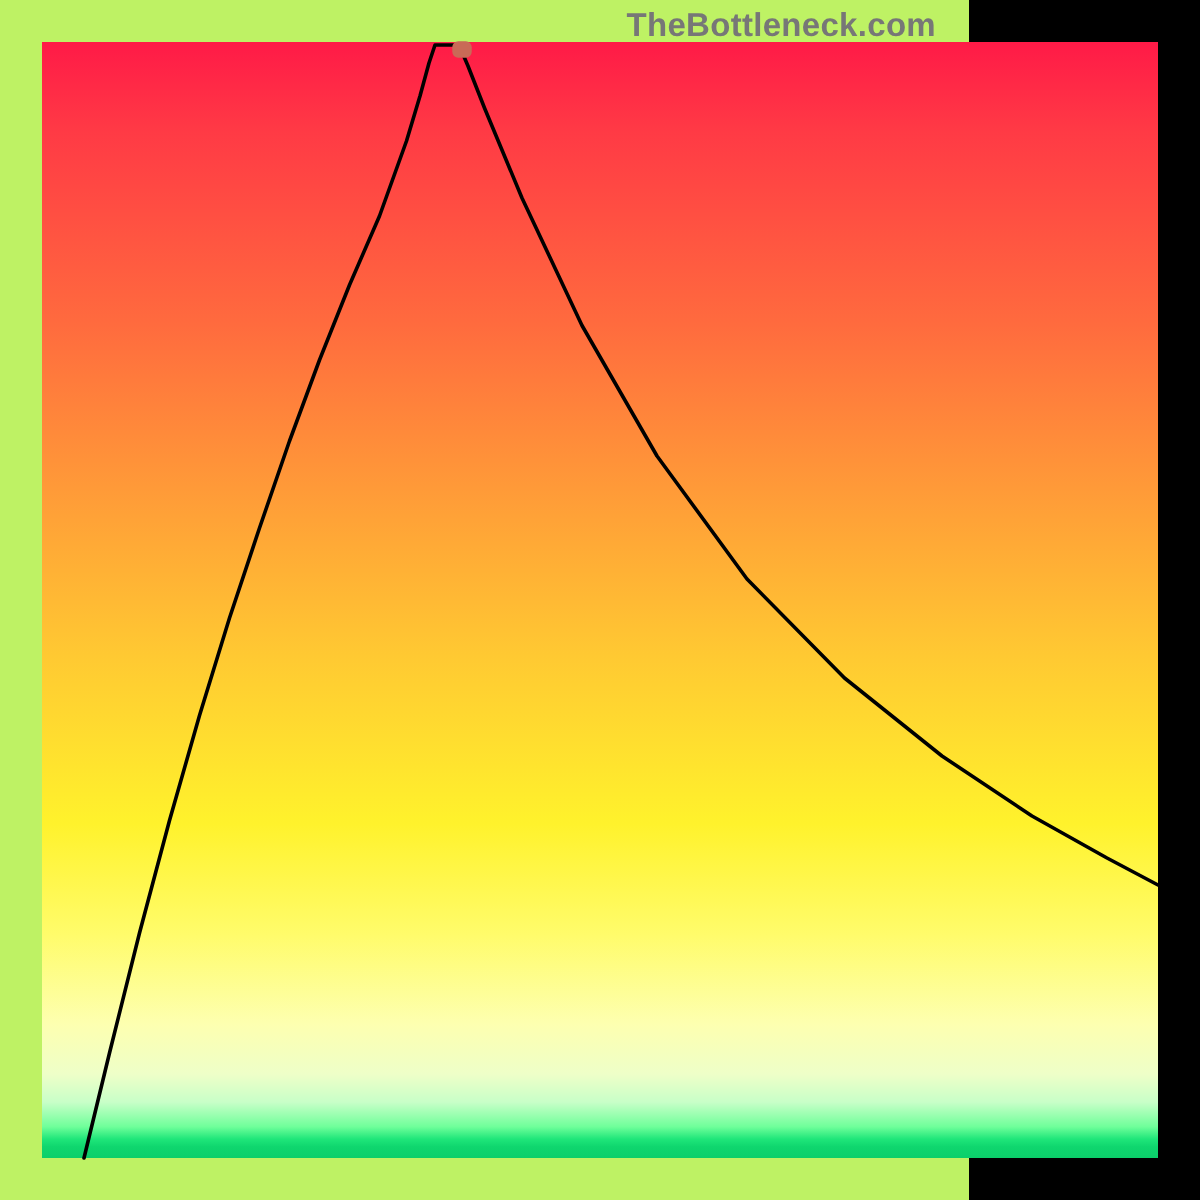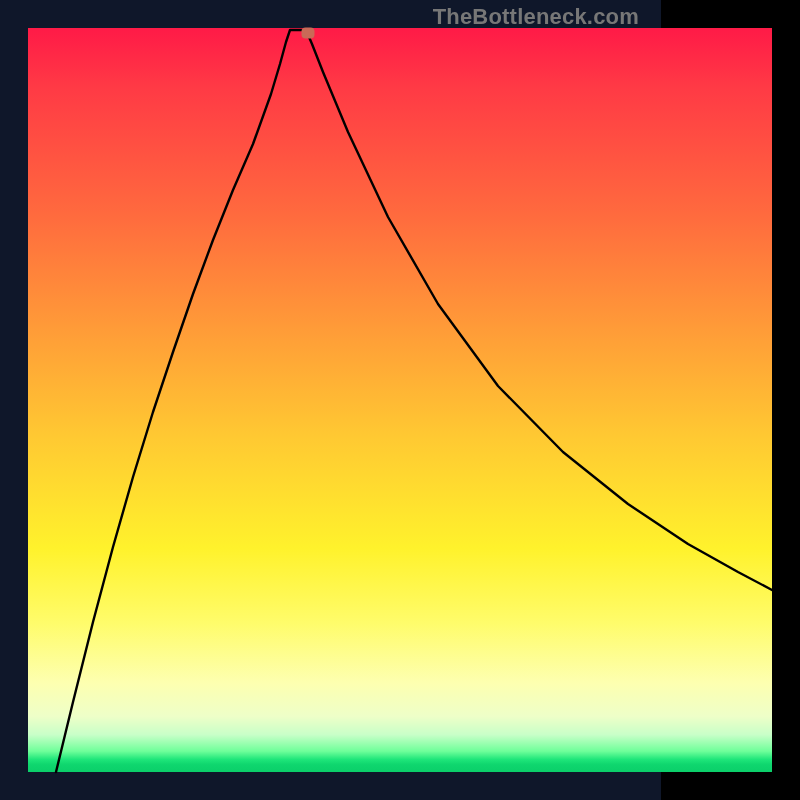--- a/index.html
+++ b/index.html
@@ -8,22 +8,21 @@
     width: 800px;
     height: 800px;
     background: #000;
     font-family: Arial, Helvetica, sans-serif;
     overflow: hidden;
   }
   .frame {
     position: relative;
     width: 646px;
     height: 800px;
-    background: #0f172a;
-    padding-left: 15px;
+    background: #bef264;
   }
   .watermark {
     position: absolute;
     top: 4px;
     right: 22px;
     color: #777;
     font-size: 22px;
     font-weight: 600;
     letter-spacing: 0.2px;
     user-select: none;

